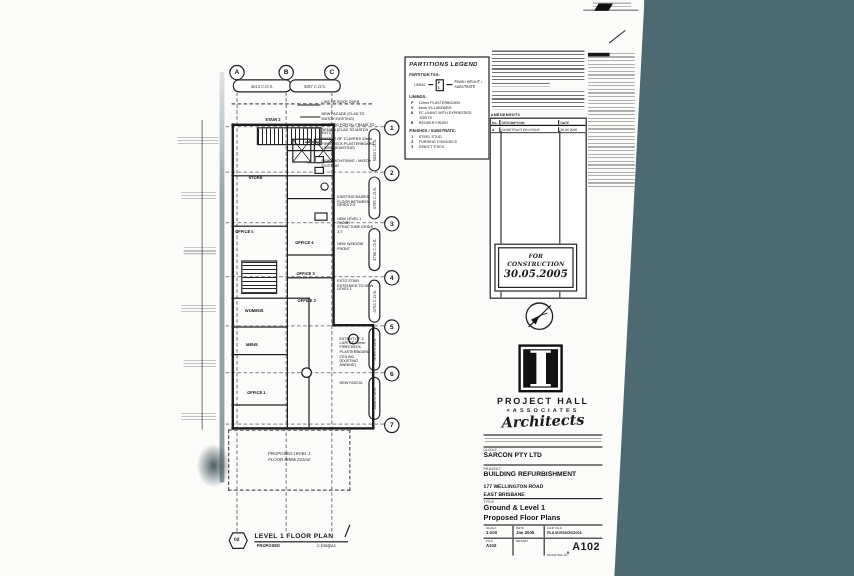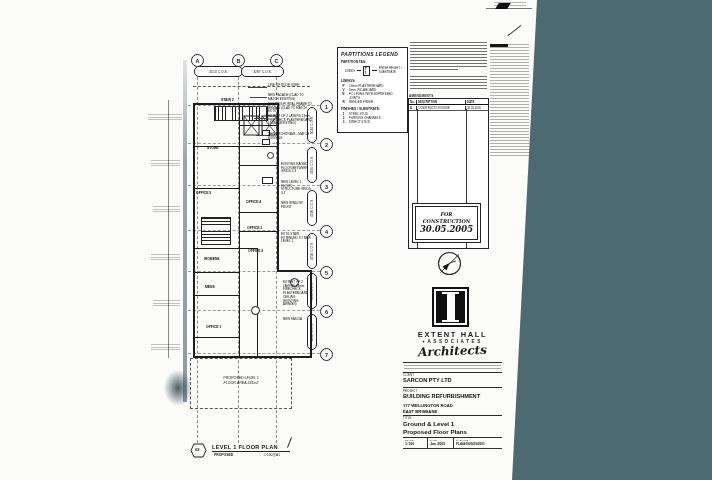--- a/index.html
+++ b/index.html
@@ -284,21 +284,21 @@
       <path d="M13.5 13 L20 11" stroke="#222" stroke-width=".8"></path>
     </svg>
 
     <div class="abs" style="left:432px;top:287px;width:37px;height:40px;border:2px solid #111;background:#fff;box-sizing:border-box;">
       <div style="position:absolute;inset:2px;background:#111;">
         <div style="position:absolute;left:50%;top:2px;bottom:2px;width:8px;transform:translateX(-50%);background:#fff;"></div>
         <div style="position:absolute;left:6px;right:6px;top:1px;height:1.6px;background:#fff;"></div>
         <div style="position:absolute;left:6px;right:6px;bottom:1px;height:1.6px;background:#fff;"></div>
       </div>
     </div>
-    <div class="abs" style="left:403px;top:330px;width:99px;text-align:center;font-size:7.5px;font-weight:bold;letter-spacing:1.6px;">EXTENT HALL</div>
+    <div class="abs" style="left:403px;top:330px;width:99px;text-align:center;font-size:7.5px;font-weight:bold;letter-spacing:1.6px;">PROJECT HALL</div>
     <div class="abs" style="left:403px;top:339px;width:99px;text-align:center;font-size:4.6px;letter-spacing:2.6px;font-weight:bold;">+ASSOCIATES</div>
     <div class="abs script" style="left:403px;top:344px;width:99px;text-align:center;font-size:12px;transform:rotate(-2deg);">Architects</div>
 
     <div class="rule" style="left:403px;top:362px;width:99px;"></div>
     <div class="fake2" style="left:404px;top:364.5px;width:97px;height:5.5px;opacity:.7;"></div>
     <div class="rule" style="left:403px;top:371.5px;width:99px;height:.6px;"></div>
 
     <div class="lbl" style="left:403px;top:373px;">CLIENT</div>
     <div class="val" style="left:403px;top:376.5px;font-size:5.6px;">SARCON PTY LTD</div>
     <div class="rule" style="left:403px;top:387px;width:99px;height:.6px;"></div>
@@ -323,16 +323,30 @@
         </div>
         <div class="cell" style="width:26px;">
           <div class="lbl" style="position:static;font-size:2.4px;">DATE</div>
           <div style="font-size:3.6px;font-weight:bold;">Jan 2005</div>
         </div>
         <div class="cell" style="flex:1;border-right:none;">
           <div class="lbl" style="position:static;font-size:2.4px;">CAD FILE</div>
           <div style="font-size:3.2px;font-weight:bold;">FLA/A0500/20/2001</div>
         </div>
       </div>
+      <div style="display:flex;height:14px;">
+        <div class="cell" style="width:25px;">
+          <div class="lbl" style="position:static;font-size:2.4px;">FILE</div>
+          <div style="font-size:3.6px;font-weight:bold;">A102</div>
+        </div>
+        <div class="cell" style="width:26px;">
+          <div class="lbl" style="position:static;font-size:2.4px;">DRAWN</div>
+        </div>
+        <div class="cell" style="flex:1;border-right:none;">
+          <span class="lbl" style="position:static;font-size:2.4px;">DRAWING No.</span>
+          <span style="font-size:9px;font-weight:bold;letter-spacing:.4px;position:absolute;right:2px;top:1px;">A102</span>
+          <span style="position:absolute;left:18px;bottom:.5px;font-size:3.4px;font-weight:bold;">A</span>
+        </div>
+      </div>
     </div>
 
   </div>
 </div>
 
 </body></html>

